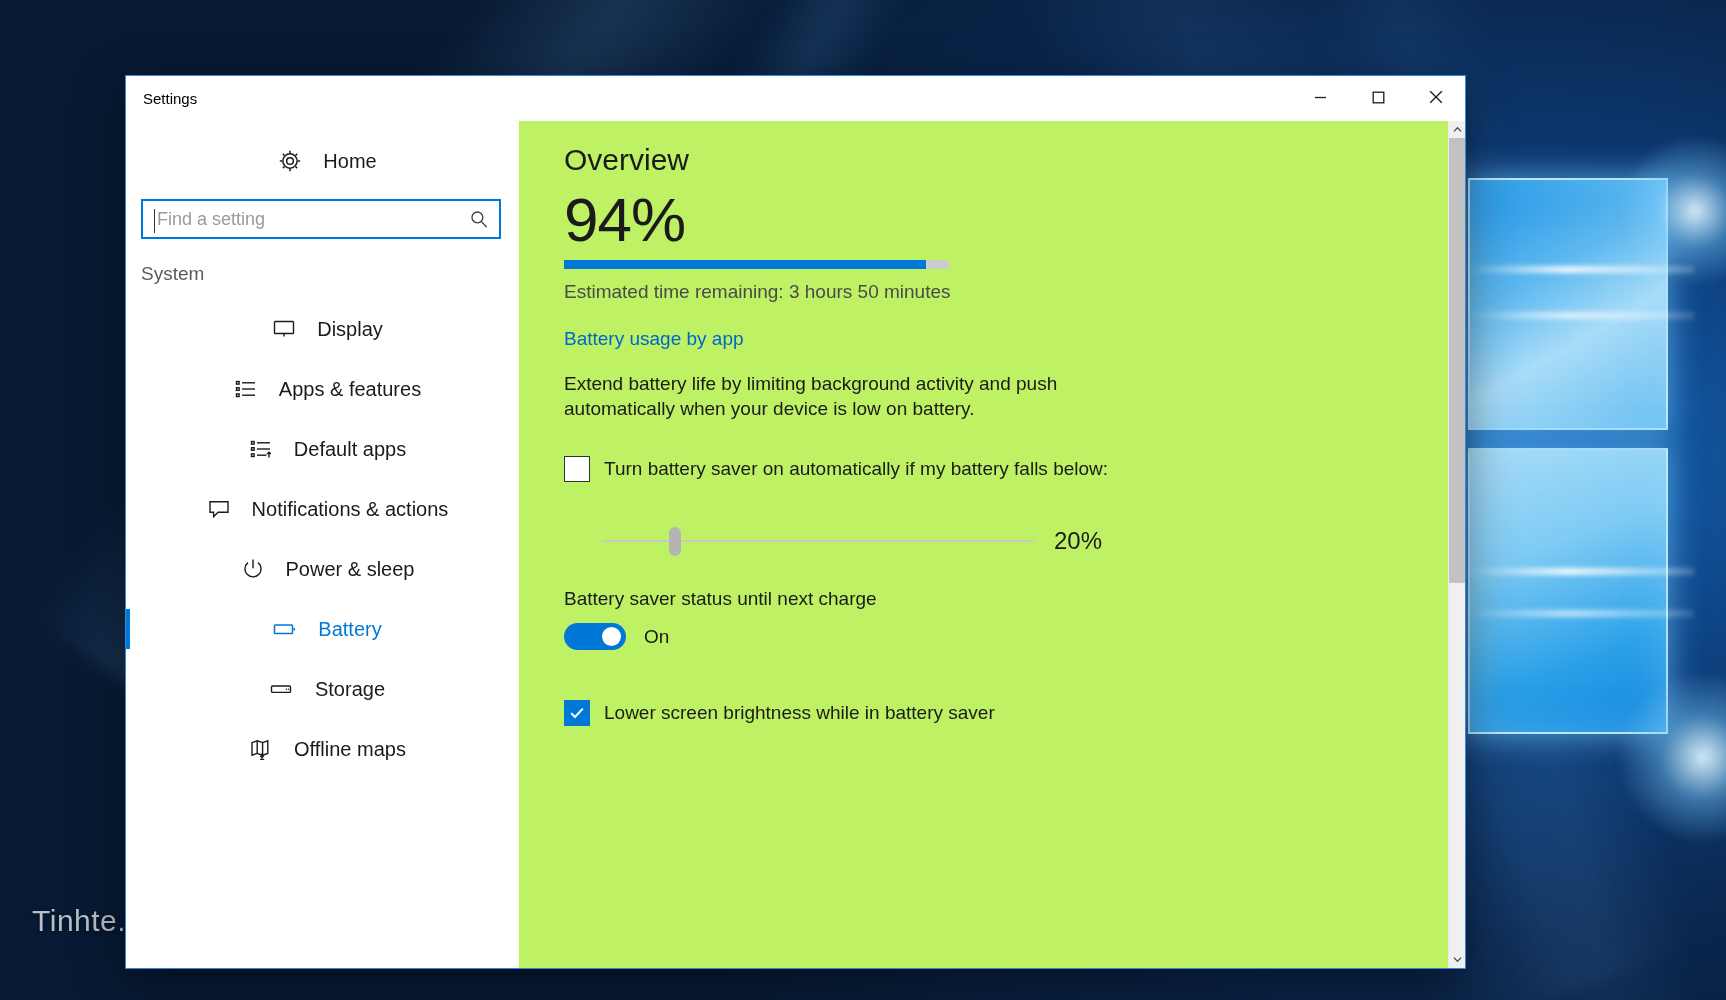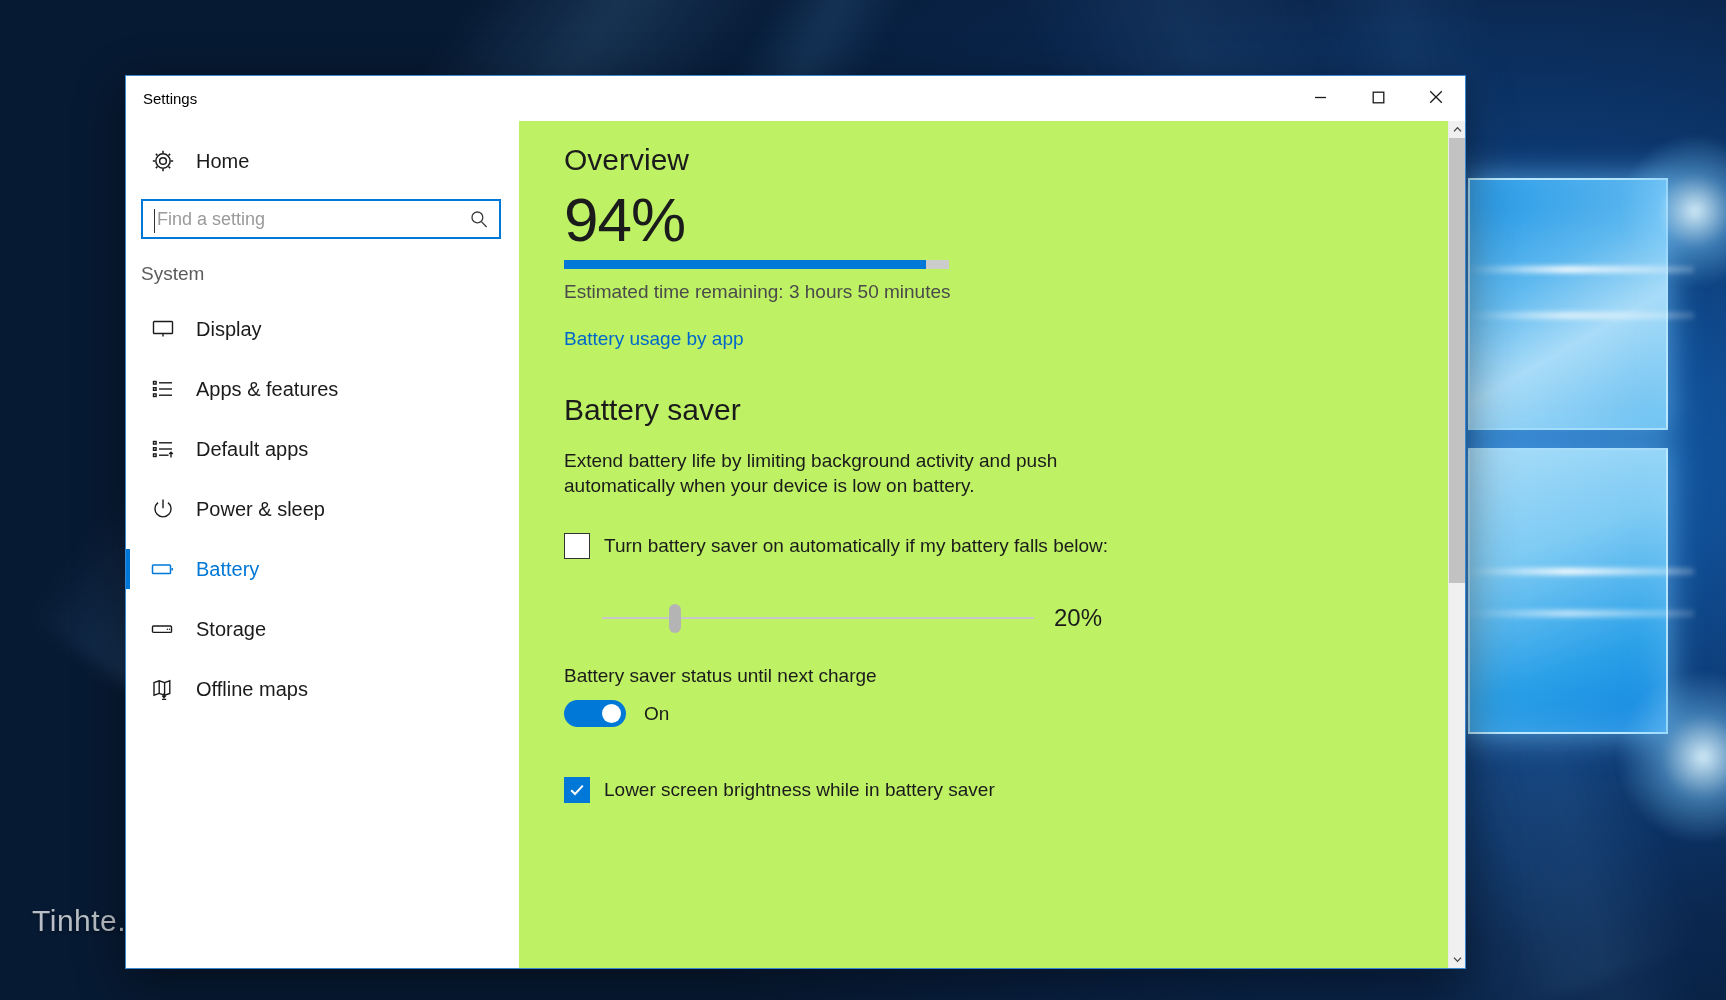--- a/index.html
+++ b/index.html
@@ -118,23 +118,24 @@
     width: 393px;
     flex: 0 0 393px;
     background: #ffffff;
     padding-top: 10px;
     overflow: hidden;
   }
   .nav-item {
     display: flex;
     align-items: center;
     height: 60px;
-    padding-left: 15px;
+    padding-left: 0;
     position: relative;
     cursor: default;
+    justify-content: center;
   }
   .nav-item .accent {
     position: absolute;
     left: 0;
     top: 10px;
     bottom: 10px;
     width: 4px;
     background: #0078d7;
     display: none;
   }
@@ -497,20 +498,29 @@
               <rect x="2.5" y="16.9" width="2.6" height="2.6"></rect>
               <line x1="8" y1="5.8" x2="21" y2="5.8"></line>
               <line x1="8" y1="12" x2="21" y2="12"></line>
               <line x1="8" y1="18.2" x2="17.5" y2="18.2"></line>
               <path d="M20 20.5v-5.2M18.2 17l1.8-1.8 1.8 1.8"></path>
             </svg>
           </span>
           <span class="nav-label">Default apps</span>
         </div>
 
+        <div class="nav-item">
+
+          <span class="nav-icon">
+            <svg width="24" height="24" viewBox="0 0 24 24" fill="none" stroke="currentColor" stroke-width="1.4">
+              <path d="M3 4.8h18v10.4h-9.8L6.6 19.6v-4.4H3z"></path>
+            </svg>
+          </span>
+          <span class="nav-label">Notifications &amp; actions</span>
+        </div>
 
         <div class="nav-item">
 
           <span class="nav-icon">
             <svg width="24" height="24" viewBox="0 0 24 24" fill="none" stroke="currentColor" stroke-width="1.4">
               <path d="M7 5.6a8 8 0 1 0 10 0"></path>
               <line x1="12" y1="2.5" x2="12" y2="11.2"></line>
             </svg>
           </span>
           <span class="nav-label">Power &amp; sleep</span>
@@ -561,21 +571,20 @@
           <div class="big-pct">94%</div>
 
           <div class="progress-track">
             <div class="progress-fill" id="progress-fill" style="width: 94%;"></div>
           </div>
 
           <div class="est-text">Estimated time remaining: 3 hours 50 minutes</div>
 
           <a class="link" href="#">Battery usage by app</a>
 
-          <h2 class="sec-title-2">Battery saver</h2>
 
           <p class="desc">Extend battery life by limiting background activity and push automatically when your device is low on battery.</p>
 
           <div class="check-row">
             <span class="checkbox"></span>
             <span class="check-label">Turn battery saver on automatically if my battery falls below:</span>
           </div>
 
           <div class="slider-row">
             <div class="slider">

